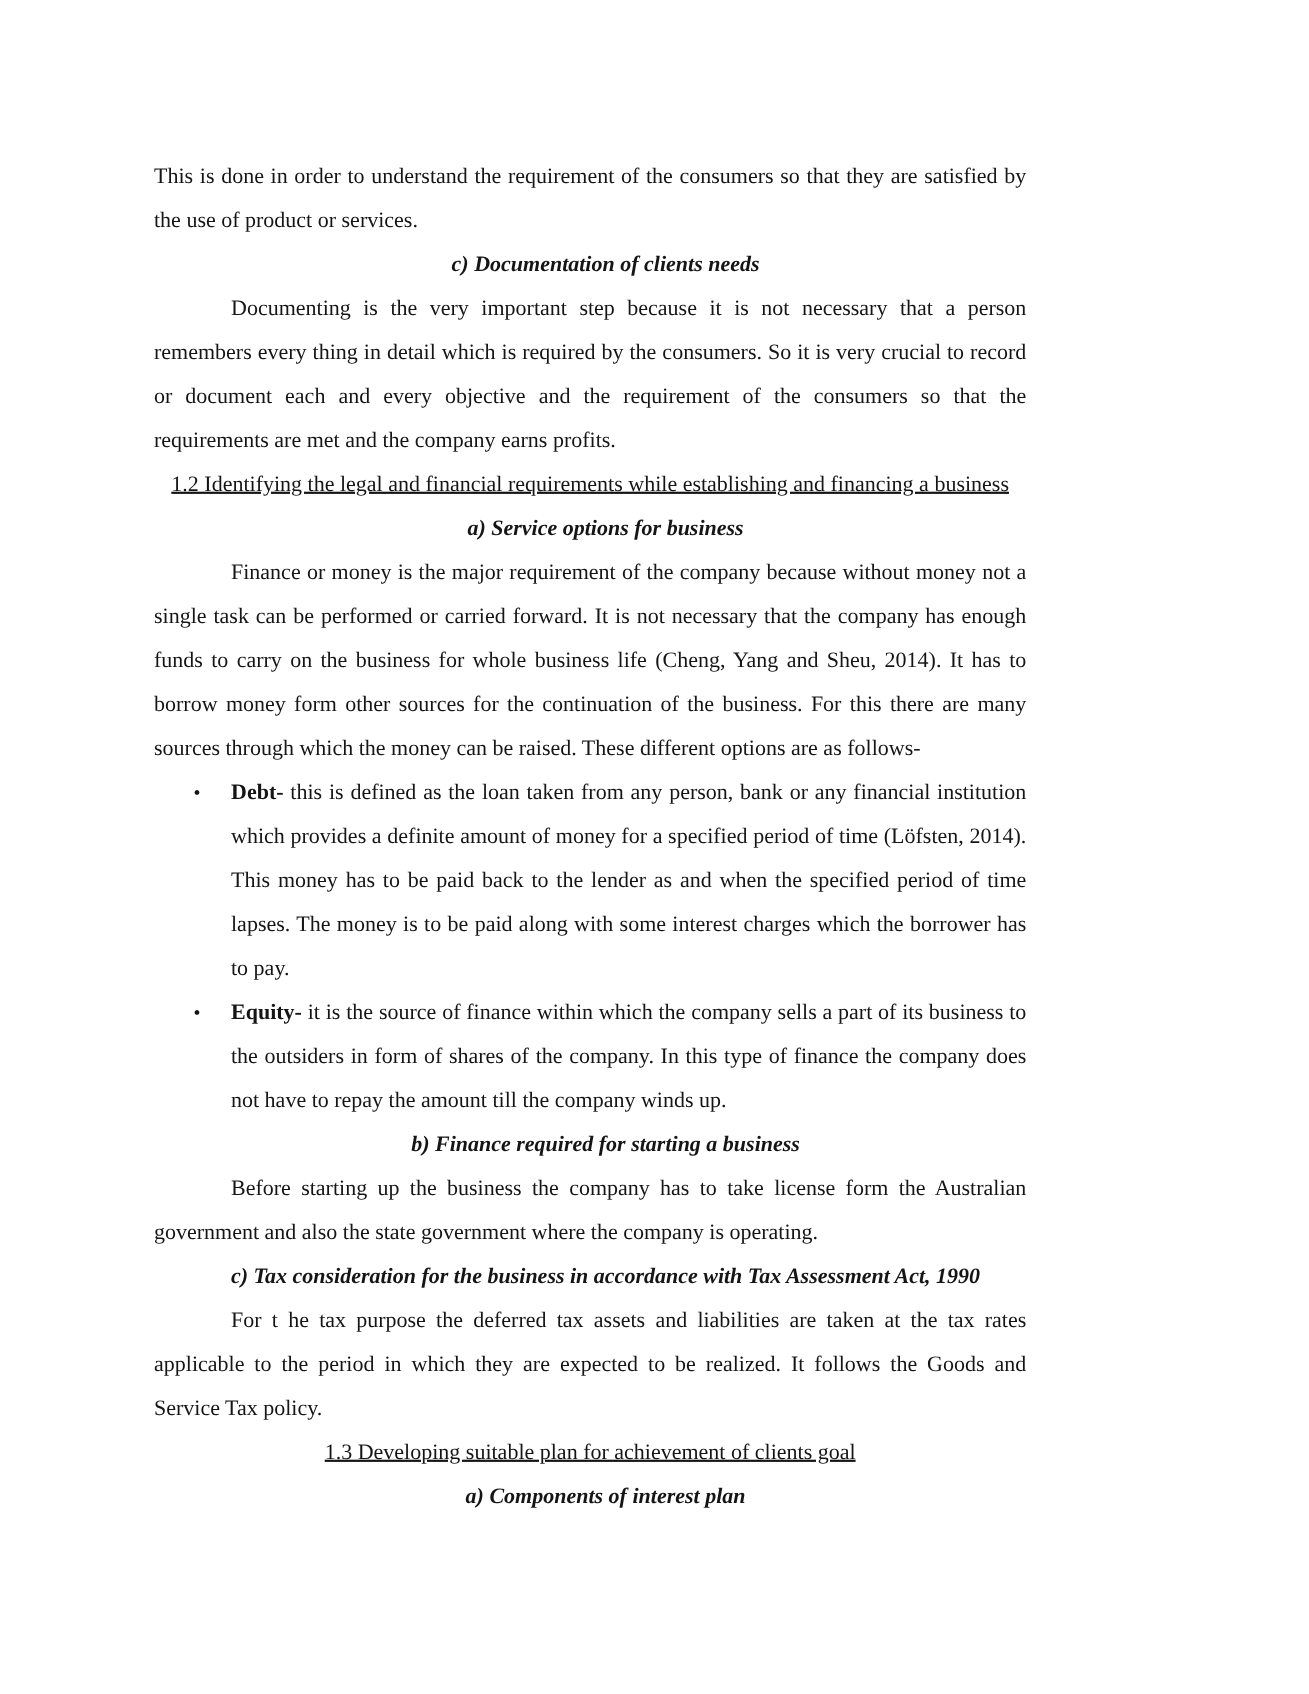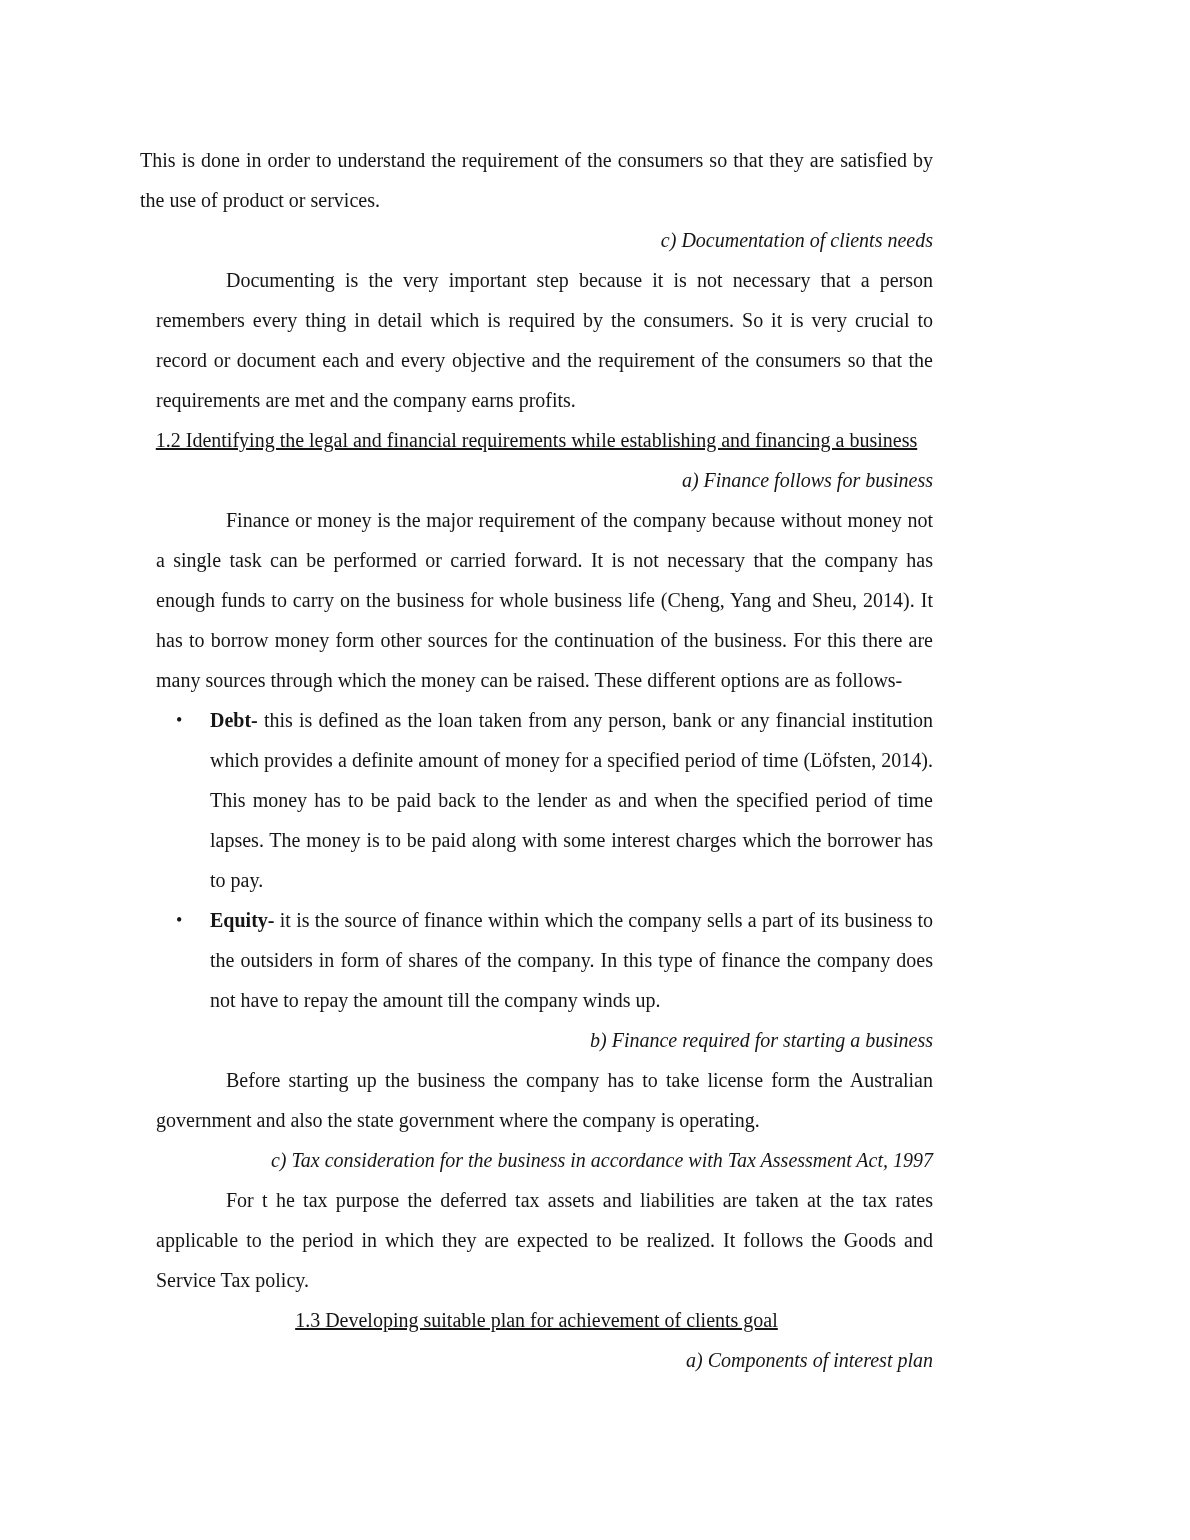--- a/index.html
+++ b/index.html
@@ -27,26 +27,25 @@
   .heading-underline {
     font-size: 20px;
     line-height: 40px;
     margin: 0;
   }
   .para {
     text-align: justify;
   }
   .para.indent {
     text-indent: 70px;
-    margin-left: 16px;
   }
   .heading-bi {
-    font-weight: normal;
+    font-weight: bold;
     font-style: italic;
-    text-align: right;
+    text-align: center;
     margin-left: 28px;
   }
   .heading-underline {
     text-decoration: underline;
     text-align: center;
   }
   ul.bullet-list {
     list-style: none;
     margin: 0;
     padding: 0;
@@ -73,40 +72,40 @@
 <div class="page">
 
   <p class="para">This is done in order to understand the requirement of the consumers so that they are satisfied by the use of product or services.</p>
 
   <p class="heading-bi">c) Documentation of clients needs</p>
 
   <p class="para indent">Documenting is the very important step because it is not necessary that a person remembers every thing in detail which is required by the consumers. So it is very crucial to record or document each and every objective and the requirement of the consumers so that the requirements are met and the company earns profits.</p>
 
   <p class="heading-underline">1.2 Identifying the legal and financial requirements while establishing and financing a business</p>
 
-  <p class="heading-bi">a) Finance follows for business</p>
+  <p class="heading-bi">a) Service options for business</p>
 
   <p class="para indent">Finance or money is the major requirement of the company because without money not a single task can be performed or carried forward. It is not necessary that the company has enough funds to carry on the business for whole business life (Cheng, Yang and Sheu, 2014). It has to borrow money form other sources for the continuation of the business. For this there are many sources through which the money can be raised. These different options are as follows-</p>
 
   <ul class="bullet-list">
     <li class="bullet-item">
       <span class="bullet-marker">•</span>
       <span class="bold">Debt-</span><span> this is defined as the loan taken from any person, bank or any financial institution which provides a definite amount of money for a specified period of time (Löfsten, 2014). This money has to be paid back to the lender as and when the specified period of time lapses. The money is to be paid along with some interest charges which the borrower has to pay.</span>
     </li>
     <li class="bullet-item">
       <span class="bullet-marker">•</span>
       <span class="bold">Equity-</span><span> it is the source of finance within which the company sells a part of its business to the outsiders in form of shares of the company. In this type of finance the company does not have to repay the amount till the company winds up.</span>
     </li>
   </ul>
 
   <p class="heading-bi">b) Finance required for starting a business</p>
 
   <p class="para indent">Before starting up the business the company has to take license form the Australian government and also the state government where the company is operating.</p>
 
-  <p class="heading-bi">c) Tax consideration for the business in accordance with Tax Assessment Act, 1997</p>
+  <p class="heading-bi">c) Tax consideration for the business in accordance with Tax Assessment Act, 1990</p>
 
   <p class="para indent">For t he tax purpose the deferred tax assets and liabilities are taken at the tax rates applicable to the period in which they are expected to be realized. It follows the Goods and Service Tax policy.</p>
 
   <p class="heading-underline">1.3 Developing suitable plan for achievement of clients goal</p>
 
   <p class="heading-bi">a) Components of interest plan</p>
 
 </div>
 
 </body></html>

